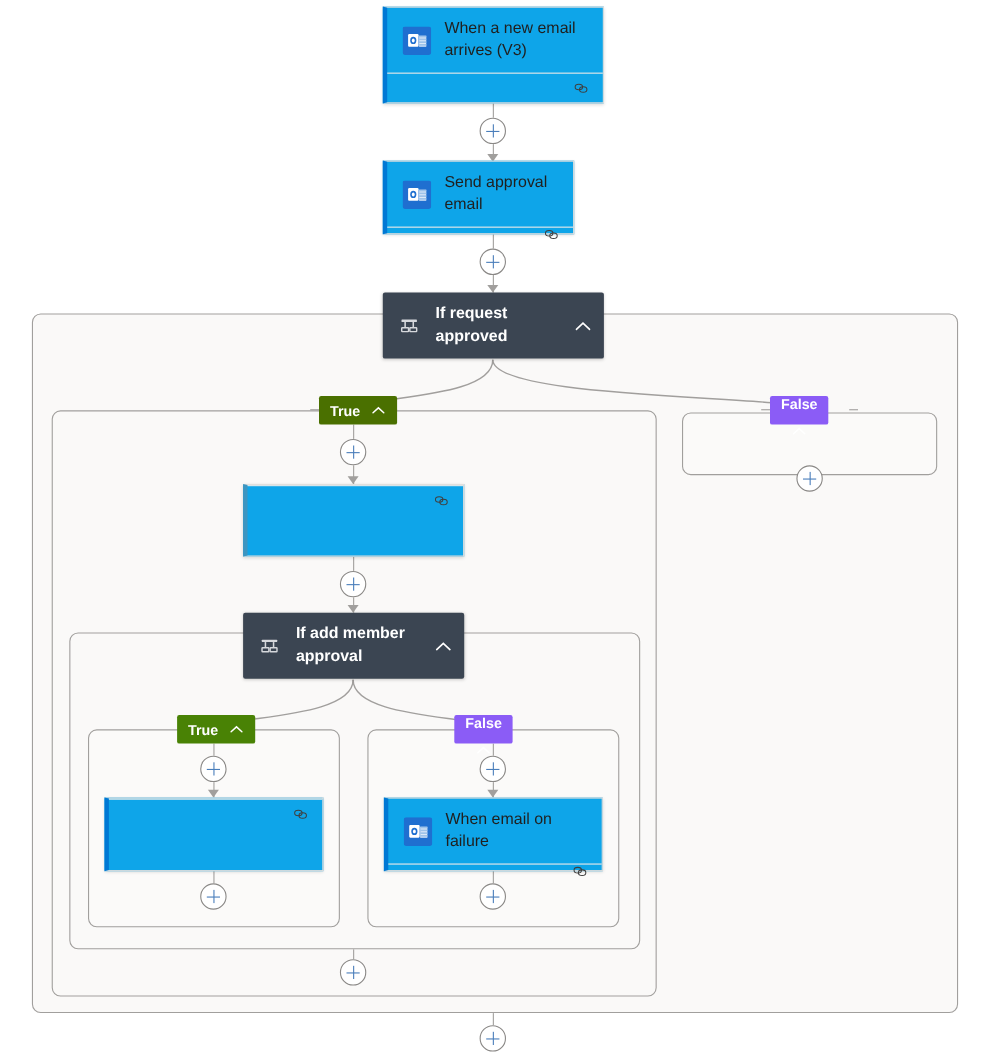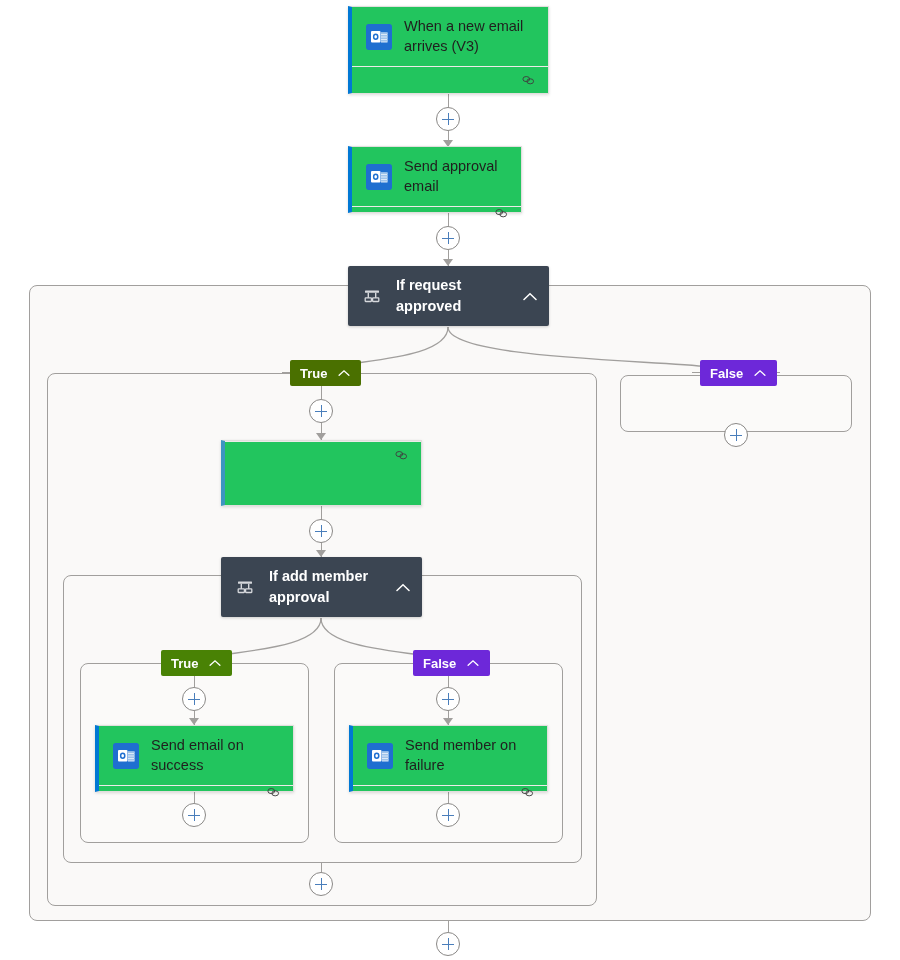--- a/index.html
+++ b/index.html
@@ -53,21 +53,21 @@
     content: "";
     position: absolute;
     background: #4a7ebb;
   }
   .plus::before { left: 5px; top: 10.5px; width: 12px; height: 1.6px; }
   .plus::after  { top: 5px; left: 10.5px; height: 12px; width: 1.6px; }
 
   
   .card {
     position: absolute;
-    background: #22c55e;
+    background: #0ea5e9;
     border: 1px solid #e1dfdd;
     border-left: 4px solid #0078d4;
     box-shadow: 0 1px 3px rgba(0,0,0,0.14);
     display: flex;
     flex-direction: column;
     cursor: pointer;
   }
   .card.mailchimp { border-left-color: #3d95c0; }
   .card-body {
     flex: 1;
@@ -133,21 +133,21 @@
     gap: 10px;
     padding: 0 10px;
     border-radius: 2px;
     color: #ffffff;
     font-size: 13px;
     font-weight: bold;
     cursor: pointer;
   }
   .badge.true  { background: #4a7000; }
   .badge.true2 { background: #498205; }
-  .badge.false { background: #6d28d9; }
+  .badge.false { background: #8b5cf6; flex-direction: column; }
   .badge .chev { width: 13px; height: 8px; }
 </style>
 </head>
 <body>
 
 <div id="canvas">
 
   <div class="scope" style="left:29px; top:285px; width:842px; height:636px;"></div>
 
   <div class="scope" style="left:47px; top:373px; width:550px; height:533px;"></div>
@@ -317,50 +317,39 @@
     <span>False</span>
     <svg class="chev" viewBox="0 0 14 9">
       <path d="M1.5 7L7 2l5.5 5" fill="none" stroke="#ffffff" stroke-width="1.5" stroke-linecap="round"></path>
     </svg>
   </div>
 
   <div class="plus" style="left:182px; top:687px;"></div>
   <div class="plus" style="left:436px; top:687px;"></div>
 
   <div class="card" style="left:95px; top:725px; width:199px; height:67px;">
-    <div class="card-body">
-      <svg class="appicon" viewBox="0 0 26 26">
-        <rect width="26" height="26" rx="2" fill="#1f6fd0"></rect>
-        <rect x="5" y="7" width="9.5" height="11.5" rx="1" fill="#ffffff"></rect>
-        <ellipse cx="9.7" cy="12.8" rx="2.8" ry="3.3" fill="#1f6fd0"></ellipse>
-        <ellipse cx="9.7" cy="12.8" rx="1.3" ry="1.8" fill="#ffffff"></ellipse>
-        <path d="M15 8.5h6.5v10H15z" fill="#dce9f8"></path>
-        <path d="M15 8.5h6.5v1.6H15zM15 11h6.5v1.6H15zM15 13.5h6.5v1.6H15zM15 16h6.5v1.6H15z" fill="#9ec3ea"></path>
-      </svg>
-      <span class="card-title">Send email on success</span>
-    </div>
     <div class="card-foot">
       <svg class="chain" viewBox="0 0 16 12">
         <ellipse cx="5.6" cy="5" rx="3.6" ry="2.7" fill="none" stroke="#3f3f3f" stroke-width="1"></ellipse>
         <ellipse cx="9.8" cy="7.4" rx="3.6" ry="2.7" fill="none" stroke="#3f3f3f" stroke-width="1"></ellipse>
       </svg>
     </div>
   </div>
 
   <div class="card" style="left:349px; top:725px; width:199px; height:67px;">
     <div class="card-body">
       <svg class="appicon" viewBox="0 0 26 26">
         <rect width="26" height="26" rx="2" fill="#1f6fd0"></rect>
         <rect x="5" y="7" width="9.5" height="11.5" rx="1" fill="#ffffff"></rect>
         <ellipse cx="9.7" cy="12.8" rx="2.8" ry="3.3" fill="#1f6fd0"></ellipse>
         <ellipse cx="9.7" cy="12.8" rx="1.3" ry="1.8" fill="#ffffff"></ellipse>
         <path d="M15 8.5h6.5v10H15z" fill="#dce9f8"></path>
         <path d="M15 8.5h6.5v1.6H15zM15 11h6.5v1.6H15zM15 13.5h6.5v1.6H15zM15 16h6.5v1.6H15z" fill="#9ec3ea"></path>
       </svg>
-      <span class="card-title">Send member on failure</span>
+      <span class="card-title">When email on failure</span>
     </div>
     <div class="card-foot">
       <svg class="chain" viewBox="0 0 16 12">
         <ellipse cx="5.6" cy="5" rx="3.6" ry="2.7" fill="none" stroke="#3f3f3f" stroke-width="1"></ellipse>
         <ellipse cx="9.8" cy="7.4" rx="3.6" ry="2.7" fill="none" stroke="#3f3f3f" stroke-width="1"></ellipse>
       </svg>
     </div>
   </div>
 
   <div class="plus" style="left:182px; top:803px;"></div>

